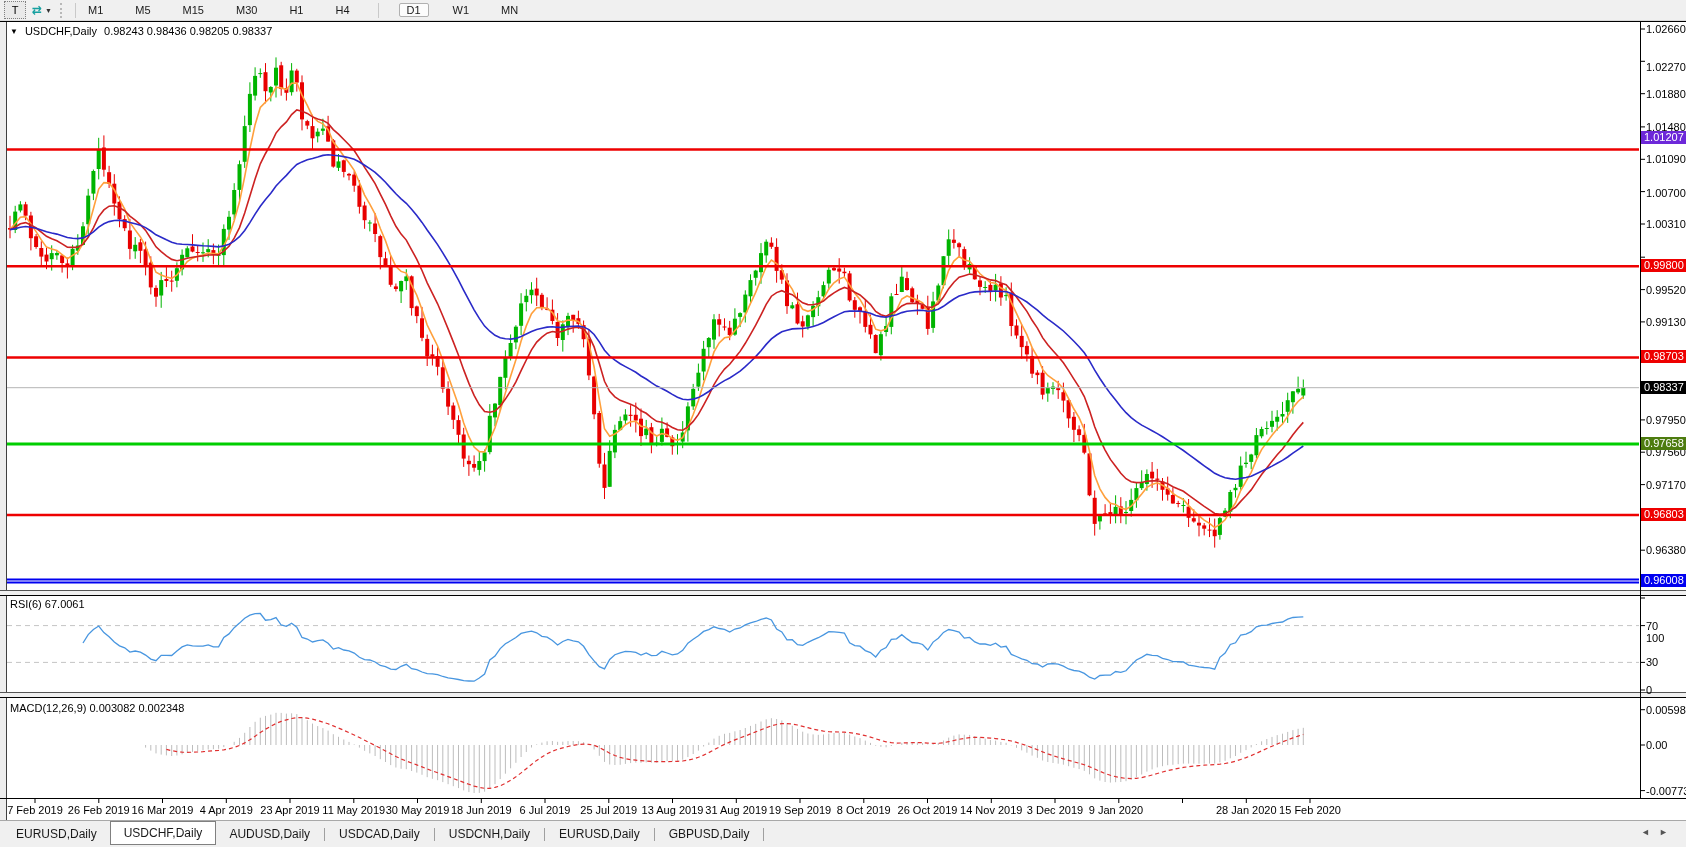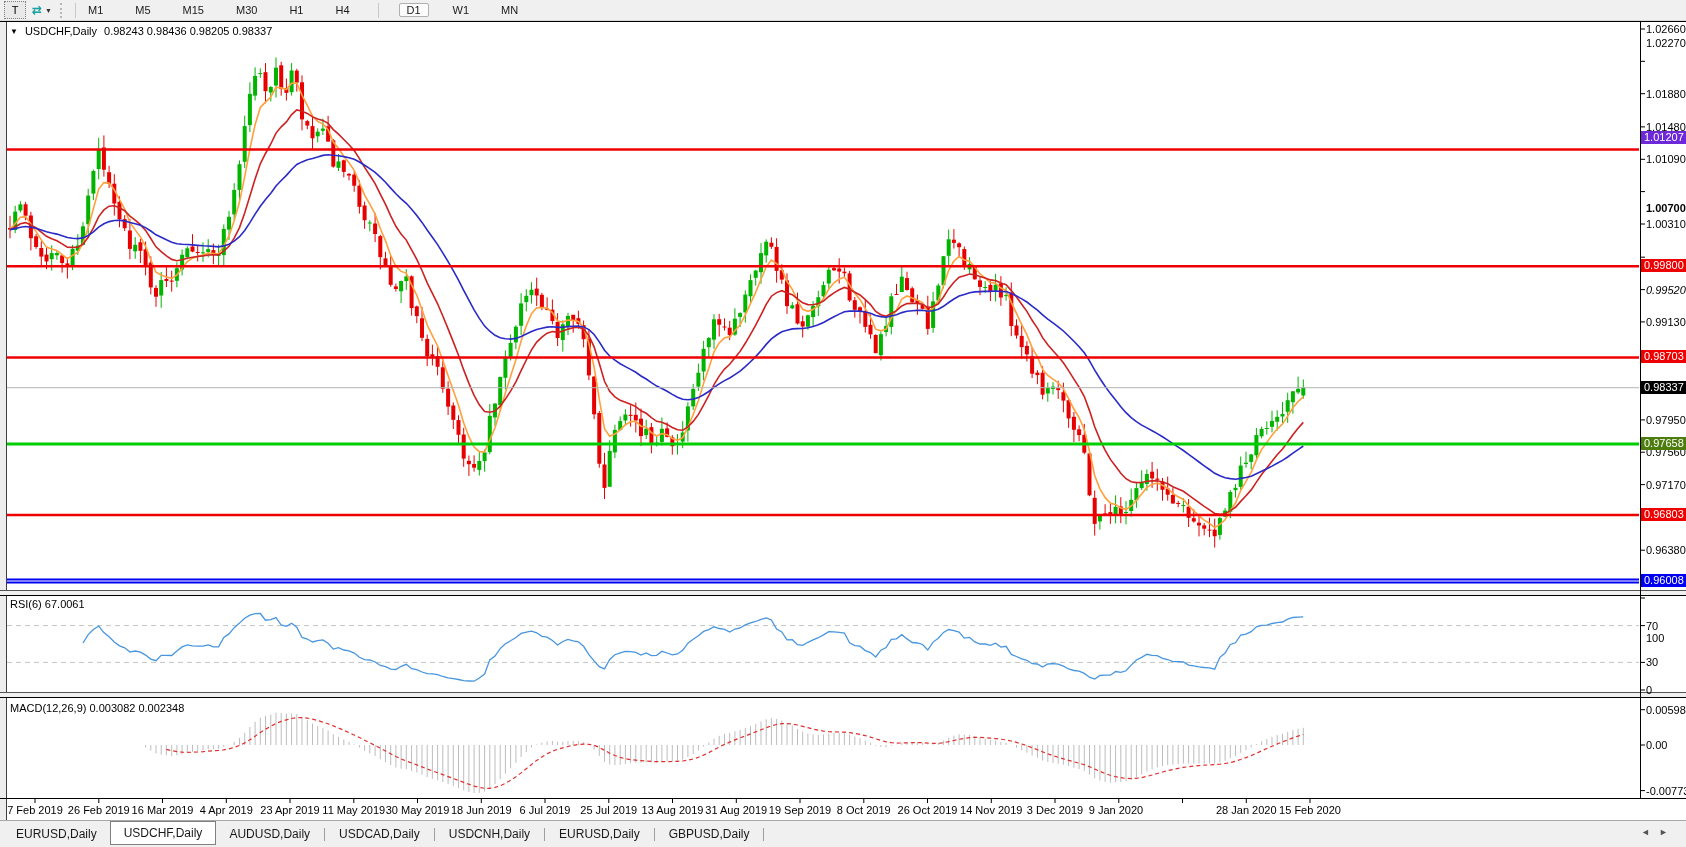--- a/index.html
+++ b/index.html
@@ -870,28 +870,28 @@
   </div>
 
   <div class="chart-title">
     <span class="collapse">▼</span>
     <span>USDCHF,Daily</span>
     <span>0.98243 0.98436 0.98205 0.98337</span>
   </div>
 
   <div id="price-axis">
       <div class="axis-label" style="top: 22.9714px;">1.02660</div>
-      <div class="axis-label" style="top: 37px;">1.02270</div>
+      <div class="axis-label" style="top: 61px;">1.02270</div>
       <div class="axis-label" style="top: 87.7054px;">1.01880</div>
       <div class="axis-label" style="top: 120.902px;">1.01480</div>
       <div class="axis-label" style="top: 153.269px;">1.01090</div>
-      <div class="axis-label" style="top: 202px; font-weight: bold;">1.00700</div>
+      <div class="axis-label" style="top: 187px;">1.00700</div>
       <div class="axis-label" style="top: 218.004px;">1.00310</div>
       <div class="axis-label" style="top: 247px; padding-left: 40px;">0.99910</div>
-      <div class="axis-label" style="top: 283.568px; font-style: italic;">0.99520</div>
+      <div class="axis-label" style="top: 283.568px;">0.99520</div>
       <div class="axis-label" style="top: 315.935px;">0.99130</div>
       <div class="axis-label" style="top: 413.866px;">0.97950</div>
       <div class="axis-label" style="top: 446.233px;">0.97560</div>
       <div class="axis-label" style="top: 478.6px;">0.97170</div>
       <div class="axis-label" style="top: 544.164px;">0.96380</div>
     </div>
   <div id="badges-layer">
       <div class="badge" style="top: 131px; background: #6d28d9;">1.01207</div>
       <div class="badge" style="top: 259.33px; background: rgb(238, 0, 0);">0.99800</div>
       <div class="badge" style="top: 350.372px; background: rgb(238, 0, 0);">0.98703</div>

